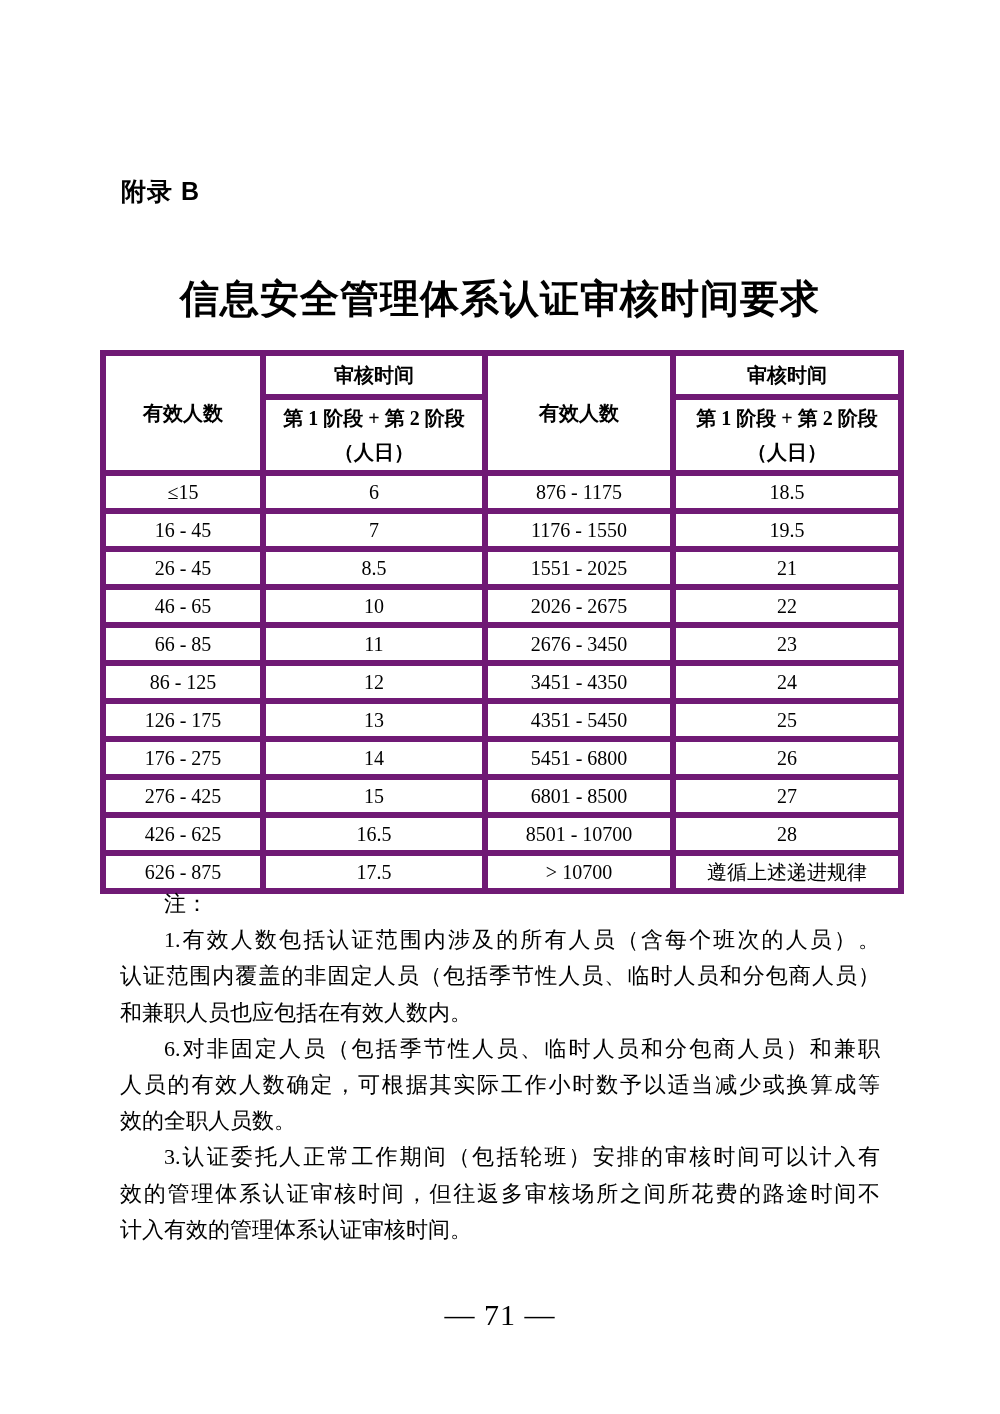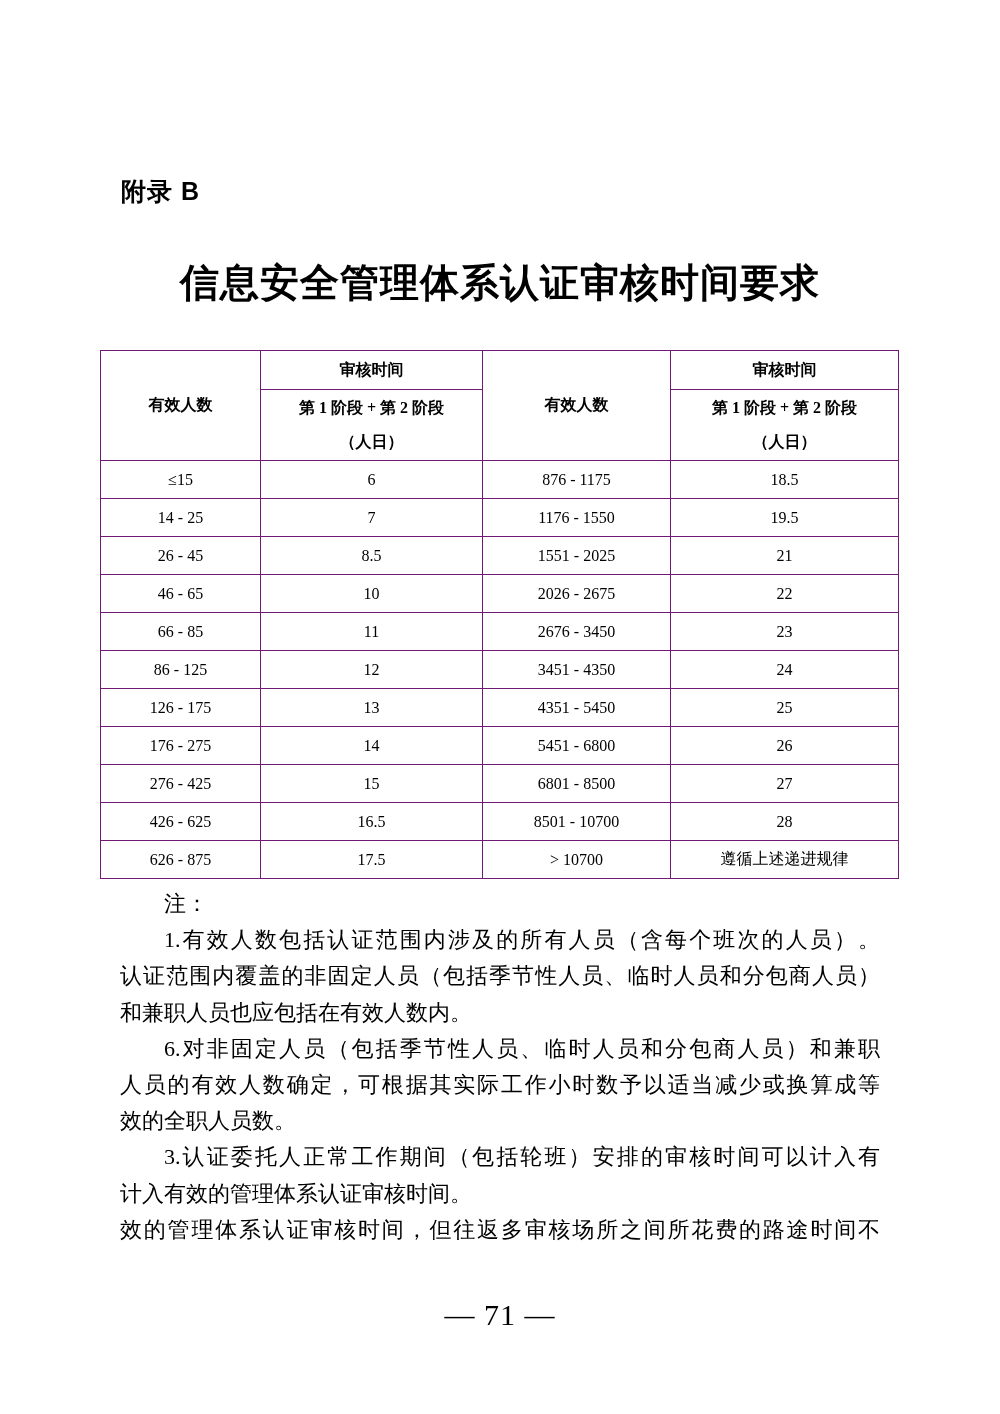--- a/index.html
+++ b/index.html
@@ -11,32 +11,32 @@
     font-family:"Liberation Serif","DejaVu Serif",serif;
     overflow:hidden;
   }
   .appendix {
     position:absolute; left:121px; top:175px;
     font-family:"Liberation Sans","DejaVu Sans",sans-serif;
     font-size:25px; font-weight:600; letter-spacing:1px;
   }
   .doc-title {
     position:absolute; left:0; right:0; top:256px;
-    margin:0; text-align:center;
+    margin:16px; text-align:center;
     font-size:39px; font-weight:bold; letter-spacing:1px;
     font-family:"Liberation Serif","DejaVu Serif",serif;
   }
   table.audit {
     position:absolute; left:100px; top:350px;
     width:798px; border-collapse:collapse; table-layout:fixed;
   }
   table.audit td {
-    border:1px solid #701a75;
+    border:6px solid #701a75;
     text-align:center; vertical-align:middle;
-    padding:0; font-size:16px; overflow:hidden;
+    padding:0; font-size:20px; overflow:hidden;
   }
   col.c1{width:160px;} col.c2{width:222px;} col.c3{width:188px;} col.c4{width:228px;}
   tr.h1 td { height:38px; font-weight:bold; }
   tr.h2 td { height:70px; font-weight:bold;text-align:center; }
   tr.h2 td div { line-height:34px; }
   tbody tr { height:38px; }
   .notes {
     position:absolute; left:120px; top:886px; width:760px;
     font-size:22px;
   }
@@ -83,21 +83,21 @@
       </tr>
     </thead>
     <tbody>
       <tr>
         <td>≤15</td>
         <td>6</td>
         <td>876 - 1175</td>
         <td>18.5</td>
       </tr>
       <tr>
-        <td>14 - 25</td>
+        <td>16 - 45</td>
         <td>7</td>
         <td>1176 - 1550</td>
         <td>19.5</td>
       </tr>
       <tr>
         <td>26 - 45</td>
         <td>8.5</td>
         <td>1551 - 2025</td>
         <td>21</td>
       </tr>
@@ -154,19 +154,19 @@
 
   <div class="notes">
     <div class="line indent">注：</div>
     <div class="line indent j">1.有效人数包括认证范围内涉及的所有人员（含每个班次的人员）。</div>
     <div class="line j">认证范围内覆盖的非固定人员（包括季节性人员、临时人员和分包商人员）</div>
     <div class="line">和兼职人员也应包括在有效人数内。</div>
     <div class="line indent j">6.对非固定人员（包括季节性人员、临时人员和分包商人员）和兼职</div>
     <div class="line j">人员的有效人数确定，可根据其实际工作小时数予以适当减少或换算成等</div>
     <div class="line">效的全职人员数。</div>
     <div class="line indent j">3.认证委托人正常工作期间（包括轮班）安排的审核时间可以计入有</div>
+    <div class="line j">效的管理体系认证审核时间，但往返多审核场所之间所花费的路途时间不</div>
     <div class="line">计入有效的管理体系认证审核时间。</div>
-    <div class="line j">效的管理体系认证审核时间，但往返多审核场所之间所花费的路途时间不</div>
   </div>
 
   <div class="pageno">— 71 —</div>
 
 </div>
 
 </body></html>

